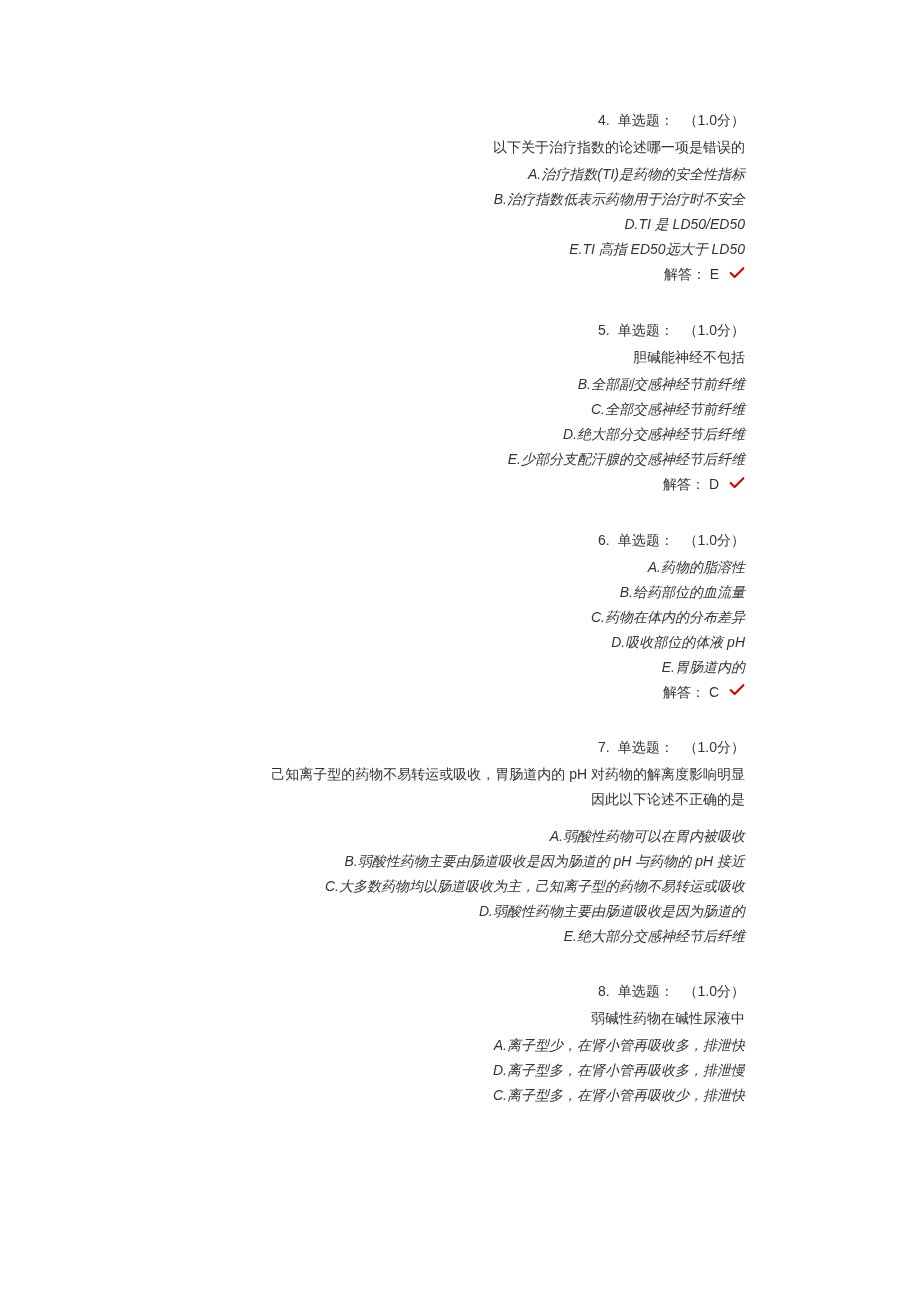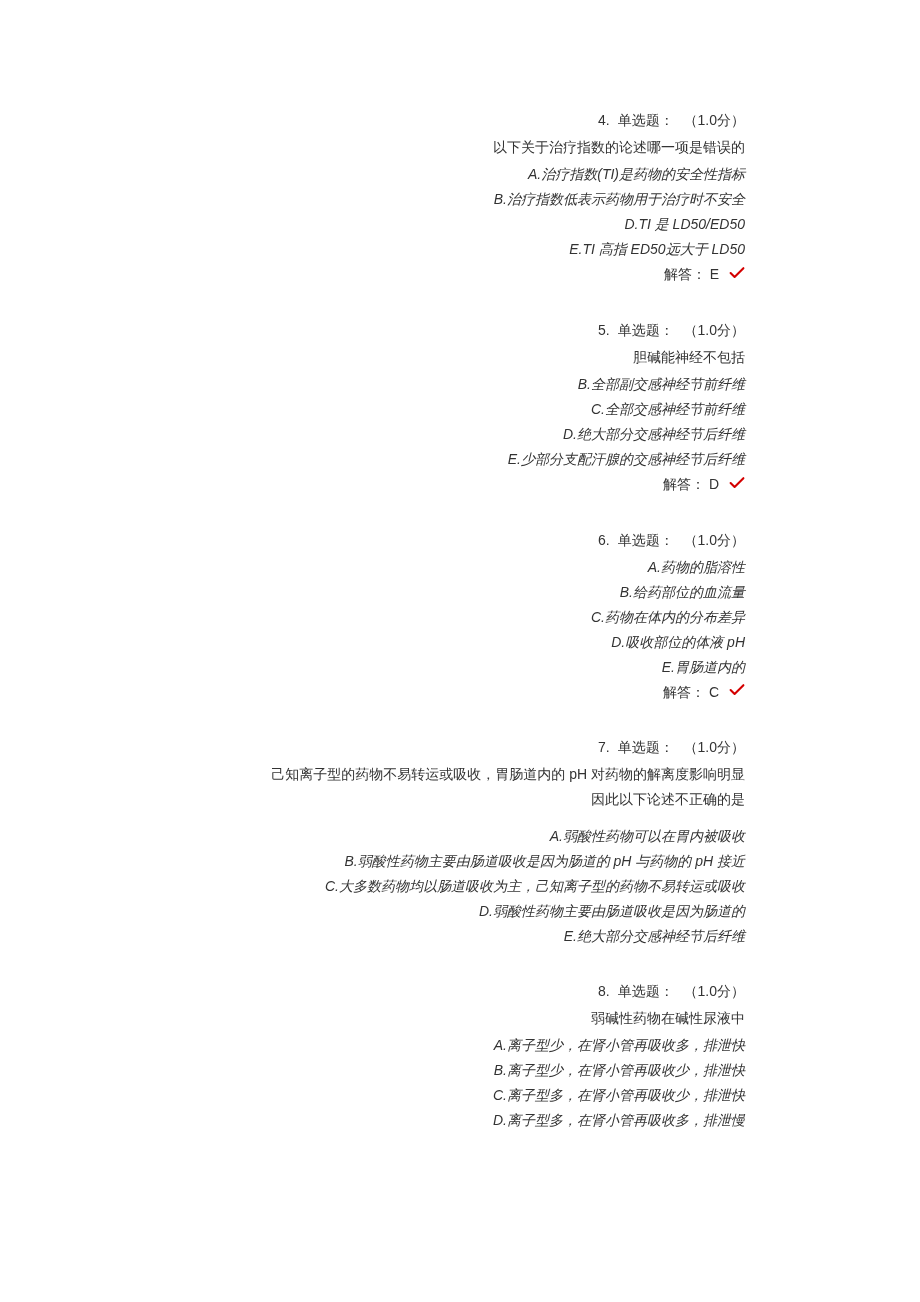--- a/index.html
+++ b/index.html
@@ -151,18 +151,17 @@
   </div>
 
   <div class="question-block">
     <div class="q-header">
       <span class="q-number">8.</span>
       <span class="q-type">单选题：</span>
       <span>（1.0分）</span>
     </div>
     <div class="q-stem">弱碱性药物在碱性尿液中</div>
     <div class="opt-row"><span class="opt-letter">A.</span><span>离子型少，在肾小管再吸收多，排泄快</span></div>
-    <div class="opt-row"><span class="opt-letter">B.</span><span>离子型少，在肾小管再吸收少，排泄快</span></div>
+    <div class="opt-row"><span class="opt-letter">D.</span><span>离子型多，在肾小管再吸收多，排泄慢</span></div>
     <div class="opt-row"><span class="opt-letter">C.</span><span>离子型多，在肾小管再吸收少，排泄快</span></div>
-    <div class="opt-row"><span class="opt-letter">D.</span><span>离子型多，在肾小管再吸收多，排泄慢</span></div>
   </div>
 
 </div>
 
 </body></html>

